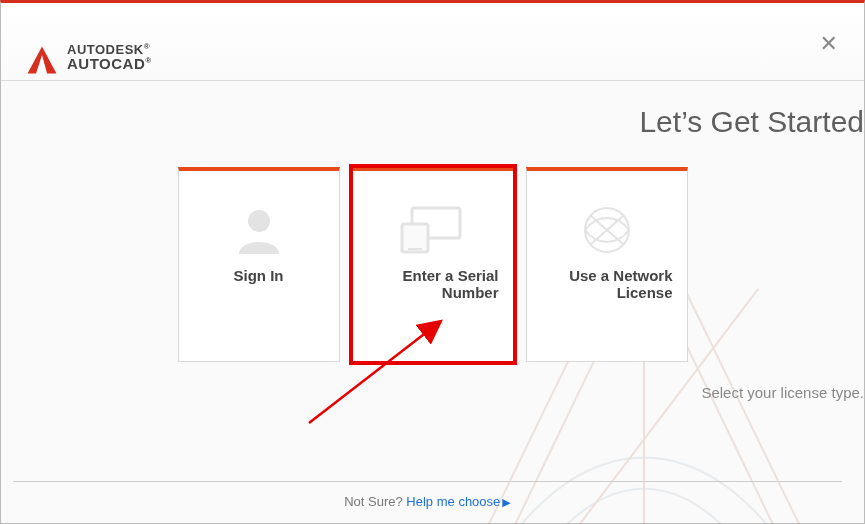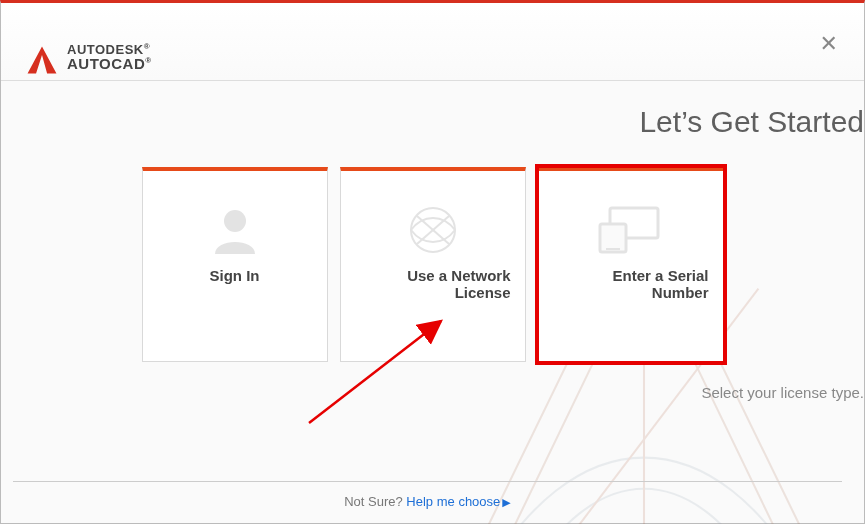--- a/index.html
+++ b/index.html
@@ -30,21 +30,21 @@
   .logo-text .l2 { font-size:15px; font-weight:800; }
   .logo-text .l2 sup{ font-size:8px; }
 
   .close-x { position:absolute; right:26px; top:28px; font-size:22px; color:#888; cursor:pointer; }
 
   .main { position:relative; z-index:2; padding: 24px 0 0; text-align:right; }
   .title { font-size:30px; color:#5f5f5f; font-weight:400; margin-bottom: 28px; }
 
   .cards { display:flex; justify-content:center; gap:12px; }
   .card {
-    width:186px; height:195px; border:1px solid #d9d9d9; background:#fff;
+    width:162px; height:195px; border:1px solid #d9d9d9; background:#fff;
     border-top:4px solid #e64a19; position:relative; cursor:pointer;
     display:flex; flex-direction:column; align-items:center; justify-content:flex-start;
     padding-top:22px;
   }
   .card.selected { outline:4px solid #e60000; outline-offset:-1px; }
   .card-icon { height:74px; display:flex; align-items:center; justify-content:center; color:#d0d0d0; }
   .card-label { font-size:15px; font-weight:700; color:#444; padding:0 14px; }
 
   .hint { margin-top:22px; color:#888; font-size:15px;padding-left:8px; }
 
@@ -96,42 +96,42 @@
       <div class="card">
         <div class="card-icon">
           <svg width="56" height="56" viewBox="0 0 56 56">
             <circle cx="28" cy="19" r="11" fill="#e3e3e3"></circle>
             <path d="M8 52 C8 36,48 36,48 52 Z" fill="#e3e3e3"></path>
           </svg>
         </div>
         <div class="card-label">Sign In</div>
       </div>
 
+      <div class="card selected">
+        <div class="card-icon">
+          <svg width="74" height="56" viewBox="0 0 74 56">
+            <rect x="16" y="6" width="48" height="30" rx="2" fill="none" stroke="#e3e3e3" stroke-width="3"></rect>
+            <rect x="6" y="22" width="26" height="28" rx="2" fill="#fafafa" stroke="#e3e3e3" stroke-width="3"></rect>
+            <rect x="12" y="46" width="14" height="2" fill="#e3e3e3"></rect>
+          </svg>
+        </div>
+        <div class="card-label">Enter a Serial Number</div>
+      </div>
+
       <div class="card">
         <div class="card-icon">
           <svg width="56" height="56" viewBox="0 0 56 56">
             <circle cx="28" cy="28" r="22" fill="none" stroke="#e3e3e3" stroke-width="2"></circle>
             <path d="M6 28 C 18 12, 38 12, 50 28" fill="none" stroke="#e3e3e3" stroke-width="2"></path>
             <path d="M6 28 C 18 44, 38 44, 50 28" fill="none" stroke="#e3e3e3" stroke-width="2"></path>
             <line x1="12" y1="14" x2="44" y2="42" stroke="#e3e3e3" stroke-width="2"></line>
             <line x1="44" y1="14" x2="12" y2="42" stroke="#e3e3e3" stroke-width="2"></line>
           </svg>
         </div>
         <div class="card-label">Use a Network License</div>
-      </div>
-
-      <div class="card selected">
-        <div class="card-icon">
-          <svg width="74" height="56" viewBox="0 0 74 56">
-            <rect x="16" y="6" width="48" height="30" rx="2" fill="none" stroke="#e3e3e3" stroke-width="3"></rect>
-            <rect x="6" y="22" width="26" height="28" rx="2" fill="#fafafa" stroke="#e3e3e3" stroke-width="3"></rect>
-            <rect x="12" y="46" width="14" height="2" fill="#e3e3e3"></rect>
-          </svg>
-        </div>
-        <div class="card-label">Enter a Serial Number</div>
       </div>
 
     </div>
 
     <div class="hint">Select your license type.</div>
   </div>
 
   <svg class="arrow-ann" viewBox="0 0 180 140">
     <defs>
       <marker id="ah" markerWidth="12" markerHeight="12" refX="9" refY="5" orient="auto">

